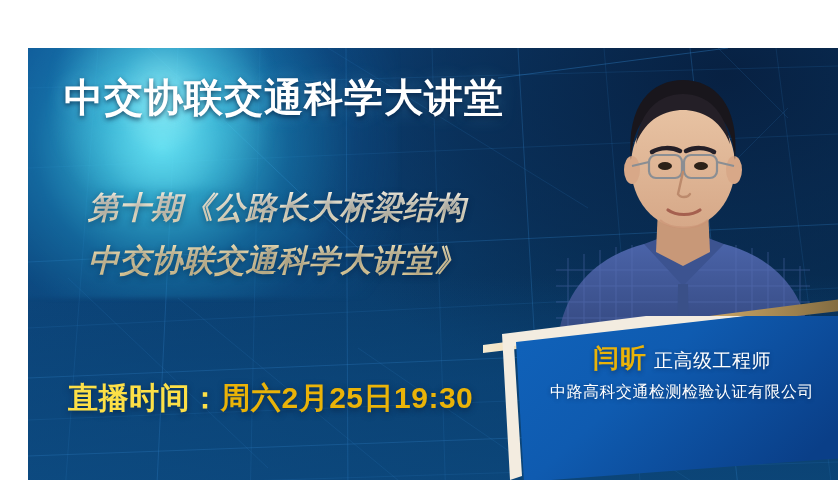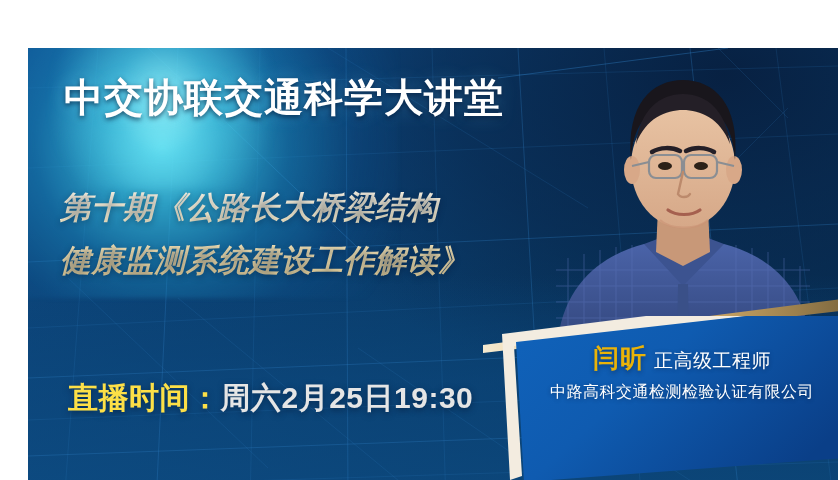--- a/index.html
+++ b/index.html
@@ -142,21 +142,21 @@
     letter-spacing: 1px;
     line-height: 1.25;
     white-space: nowrap;
     text-shadow:
       0 2px 5px rgba(0,20,50,0.70),
       0 0 18px rgba(120,215,255,0.30);
   }
 
   .subtitle {
     position: absolute;
-    left: 32px;
+    left: 60px;
     top: 133px;
     width: 530px;
     font-size: 31px;
     font-weight: 600;
     font-style: italic;
     line-height: 1.72;
     letter-spacing: 0.5px;
     color: #fdf3d6;
     background: linear-gradient(180deg, #fffaf0 0%, #fbeec6 45%, #e8cf93 100%);
     -webkit-background-clip: text;
@@ -170,21 +170,21 @@
     position: absolute;
     left: 40px;
     top: 330px;
     font-size: 30px;
     font-weight: 700;
     white-space: nowrap;
     letter-spacing: 0.5px;
     text-shadow: 0 2px 6px rgba(0,18,45,0.55);
   }
   .livetime .lt-label { color: #fde047; }
-  .livetime .lt-value { color: #e5e5e5; }
+  .livetime .lt-value { color: #eab308; }
 
   .speaker-text {
     position: absolute;
     left: 478px;
     top: 296px;
     width: 352px;
     text-align: center;
     pointer-events: none;
   }
   .sp-line1 {
@@ -362,21 +362,21 @@
 
       <path d="M4 18 L 372 -28 L 372 -16 L 16 30 L 24 160 L 12 164 Z" fill="#f3ece0"></path>
 
       <path d="M18 26 L 372 -14 L 372 140 L 26 166 Z" fill="url(#panelG)"></path>
     </svg>
 
     <div class="title-main">中交协联交通科学大讲堂</div>
 
     <div class="subtitle">
       <span class="sub-line">第十期《公路长大桥梁结构</span>
-      <span class="sub-line">健康监测系统建设工作解读》</span>
+      <span class="sub-line">中交协联交通科学大讲堂》</span>
     </div>
 
     <div class="livetime">
       <span class="lt-label">直播时间：</span><span class="lt-value">周六2月25日19:30</span>
     </div>
 
     <div class="speaker-text">
       <div class="sp-line1">
         <span class="sp-name">闫昕</span><span class="sp-role">正高级工程师</span>
       </div>

